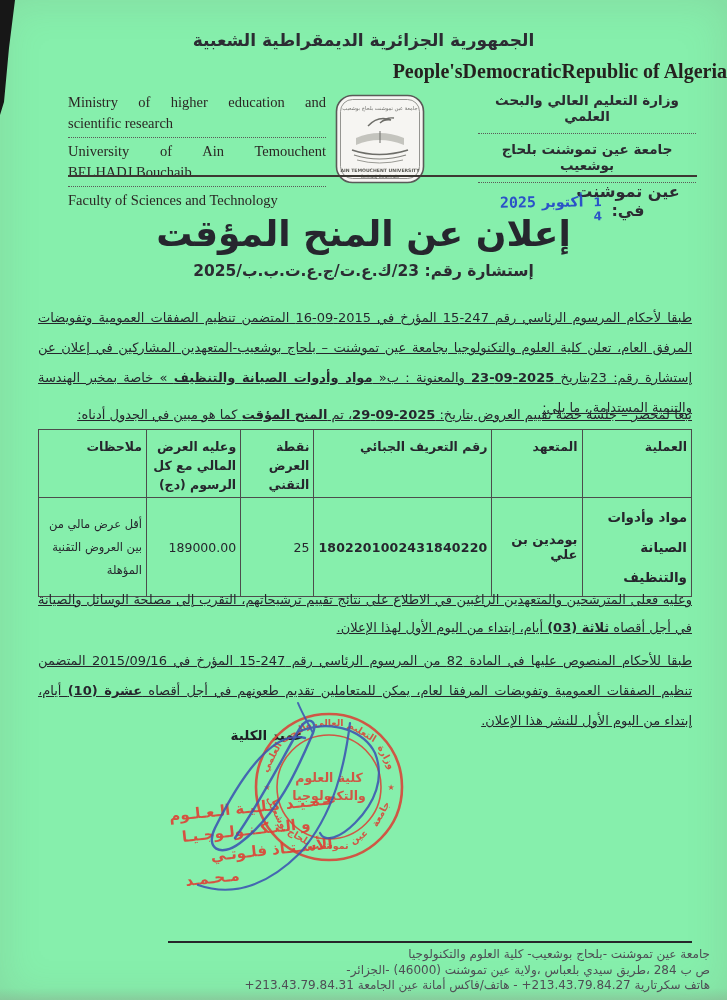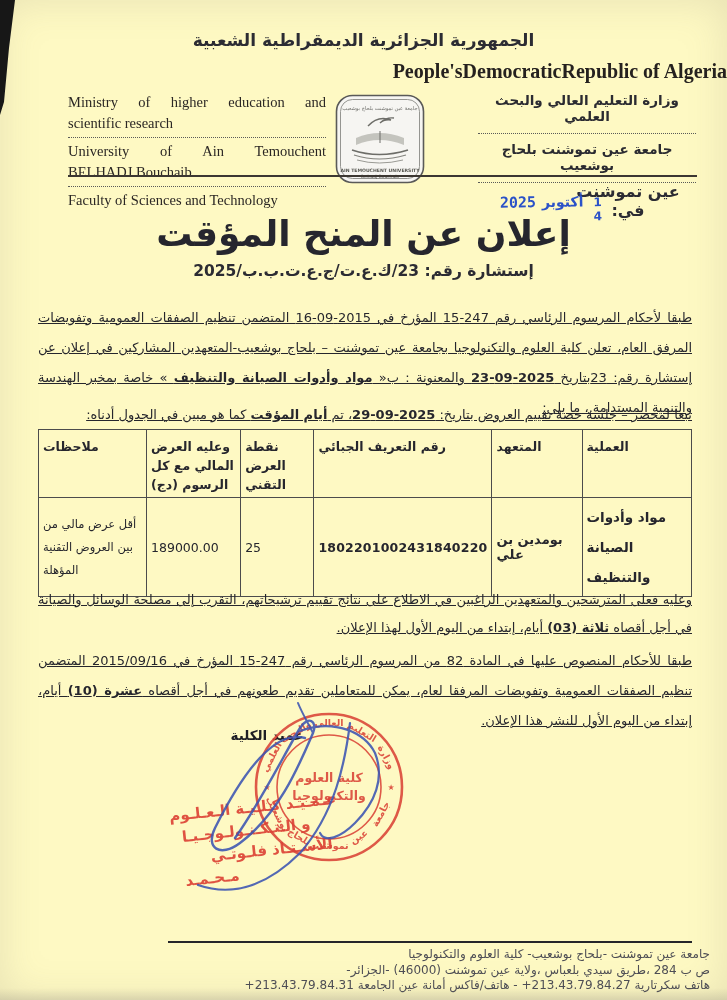--- a/index.html
+++ b/index.html
@@ -1,18 +1,18 @@
 <!DOCTYPE html>
 <html lang="ar"><head>
 <meta charset="utf-8">
 <style>
   html,body{margin:0;padding:0;background:#e4e3e0;}
   #page{
     position:relative;width:727px;height:1000px;overflow:hidden;
-    background:#fef9c3;
+    background:#86efac;
     box-shadow:inset 0 0 40px rgba(120,115,105,.18);
     font-family:"DejaVu Sans",sans-serif;color:#2c2c33;
   }
   .abs{position:absolute;}
   
   #corner-wedge{left:0;top:0;width:16px;height:118px;background:#171717;
     clip-path:polygon(0 0,15px 0,9px 48px,4px 102px,0 115px);}
   #bottom-curl{left:0;bottom:0;width:100%;height:12px;
     background:linear-gradient(180deg,rgba(0,0,0,0) 0%,rgba(140,136,128,.25) 100%);}
   
@@ -43,21 +43,21 @@
   .para{direction:rtl;text-align:justify;text-align-last:right;left:38px;width:654px;
     font-size:13px;line-height:30px;color:#26262d;text-decoration:underline;}
   .para b{font-weight:bold;}
   #p1{top:303px;}
   #p2{top:400px;}
   #p3{top:586px;line-height:28px;}
   #p4{top:646px;}
   
   #award-table{top:429px;left:38px;width:654px;border-collapse:collapse;direction:rtl;
     font-size:12.5px;color:#26262d;}
-  #award-table th,#award-table td{border:1.4px solid #4c4c4c;text-align:left;
+  #award-table th,#award-table td{border:1.4px solid #4c4c4c;text-align:right;
     vertical-align:middle;padding:3px 4px;margin-left:42px;}
   #award-table th{font-weight:bold;height:44px;vertical-align:top;padding-top:7px;line-height:19px;}
   #award-table td{height:92px;}
   td.c-op{font-weight:bold;font-size:13.5px;line-height:30px;}
   td.c-bid{font-weight:bold;font-size:13px;}
   td.c-tax{font-weight:bold;font-size:12.5px;letter-spacing:.2px;}
   td.c-notes{font-size:11.5px;line-height:23px;padding:2px 8px;}
   
   .sig-title{top:727px;left:213px;width:108px;text-align:center;direction:rtl;
     font-size:13.5px;font-weight:bold;color:#1e1e24;}
@@ -124,21 +124,21 @@
     <span class="d">1 4</span>
     <span class="m">أكتوبر</span>
     <span class="y">2025</span>
   </div>
 
   <div class="abs doc-title">إعلان عن المنح المؤقت</div>
   <div class="abs doc-ref">إستشارة رقم: 23/ك.ع.ت/ج.ع.ت.ب.ب/2025</div>
 
   <div class="abs para" id="p1"><span>طبقا لأحكام المرسوم الرئاسي رقم 247-15 المؤرخ في 2015-09-16 المتضمن تنظيم الصفقات العمومية وتفويضات المرفق العام، تعلن كلية العلوم والتكنولوجيا بجامعة عين تموشنت – بلحاج بوشعيب-المتعهدين المشاركين في إعلان عن إستشارة رقم: 23بتاريخ </span><b>2025-09-23</b><span> والمعنونة : ب« </span><b>مواد وأدوات الصيانة والتنظيف</b><span> » خاصة بمخبر الهندسة والتنمية المستدامة.، ما يلي:</span></div>
 
-  <div class="abs para" id="p2"><span>تبعا لمحضر – جلسة حصة تقييم العروض بتاريخ: </span><b>2025-09-29</b><span>، تم </span><b>أيام المؤقت</b><span> كما هو مبين في الجدول أدناه:</span></div>
+  <div class="abs para" id="p2"><span>تبعا لمحضر – جلسة حصة تقييم العروض بتاريخ: </span><b>2025-09-29</b><span>، تم </span><b>المنح المؤقت</b><span> كما هو مبين في الجدول أدناه:</span></div>
 
   <table class="abs" id="award-table">
     <colgroup>
       <col style="width:18%">
         <col style="width:15%">
         <col style="width:22%">
       <col style="width:12%">
         <col style="width:15%">
         <col style="width:18%">
     </colgroup>

